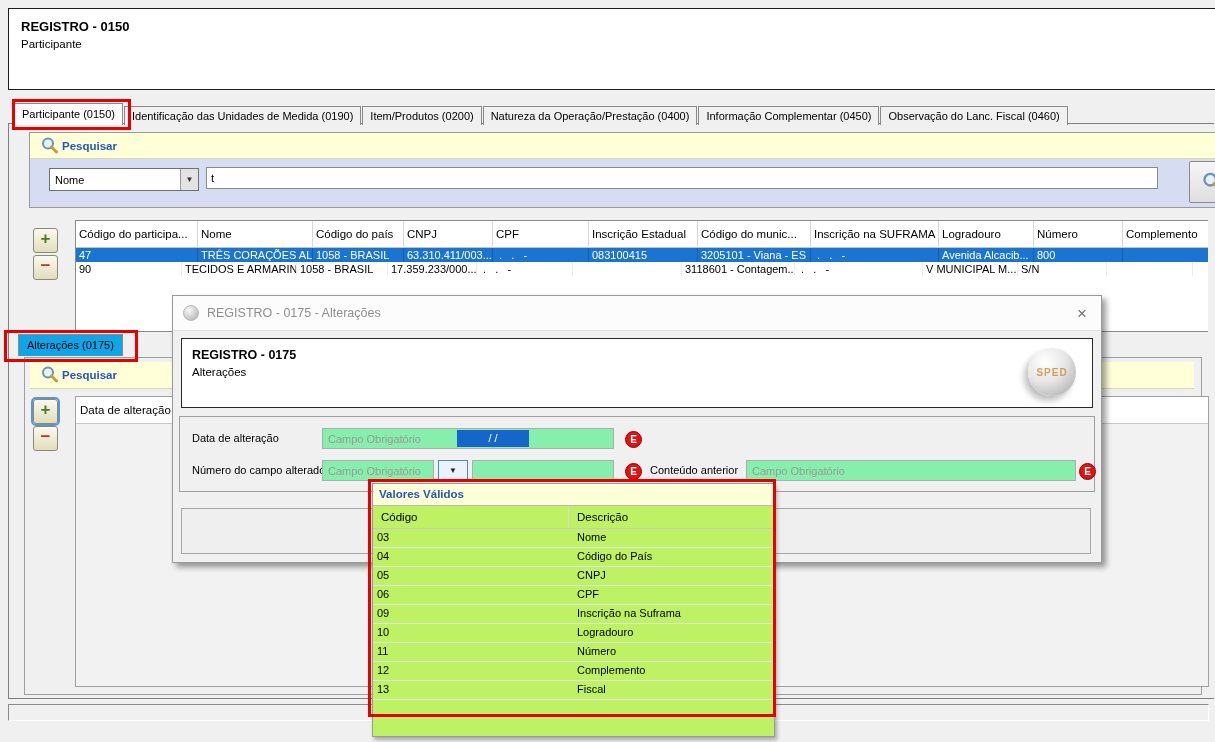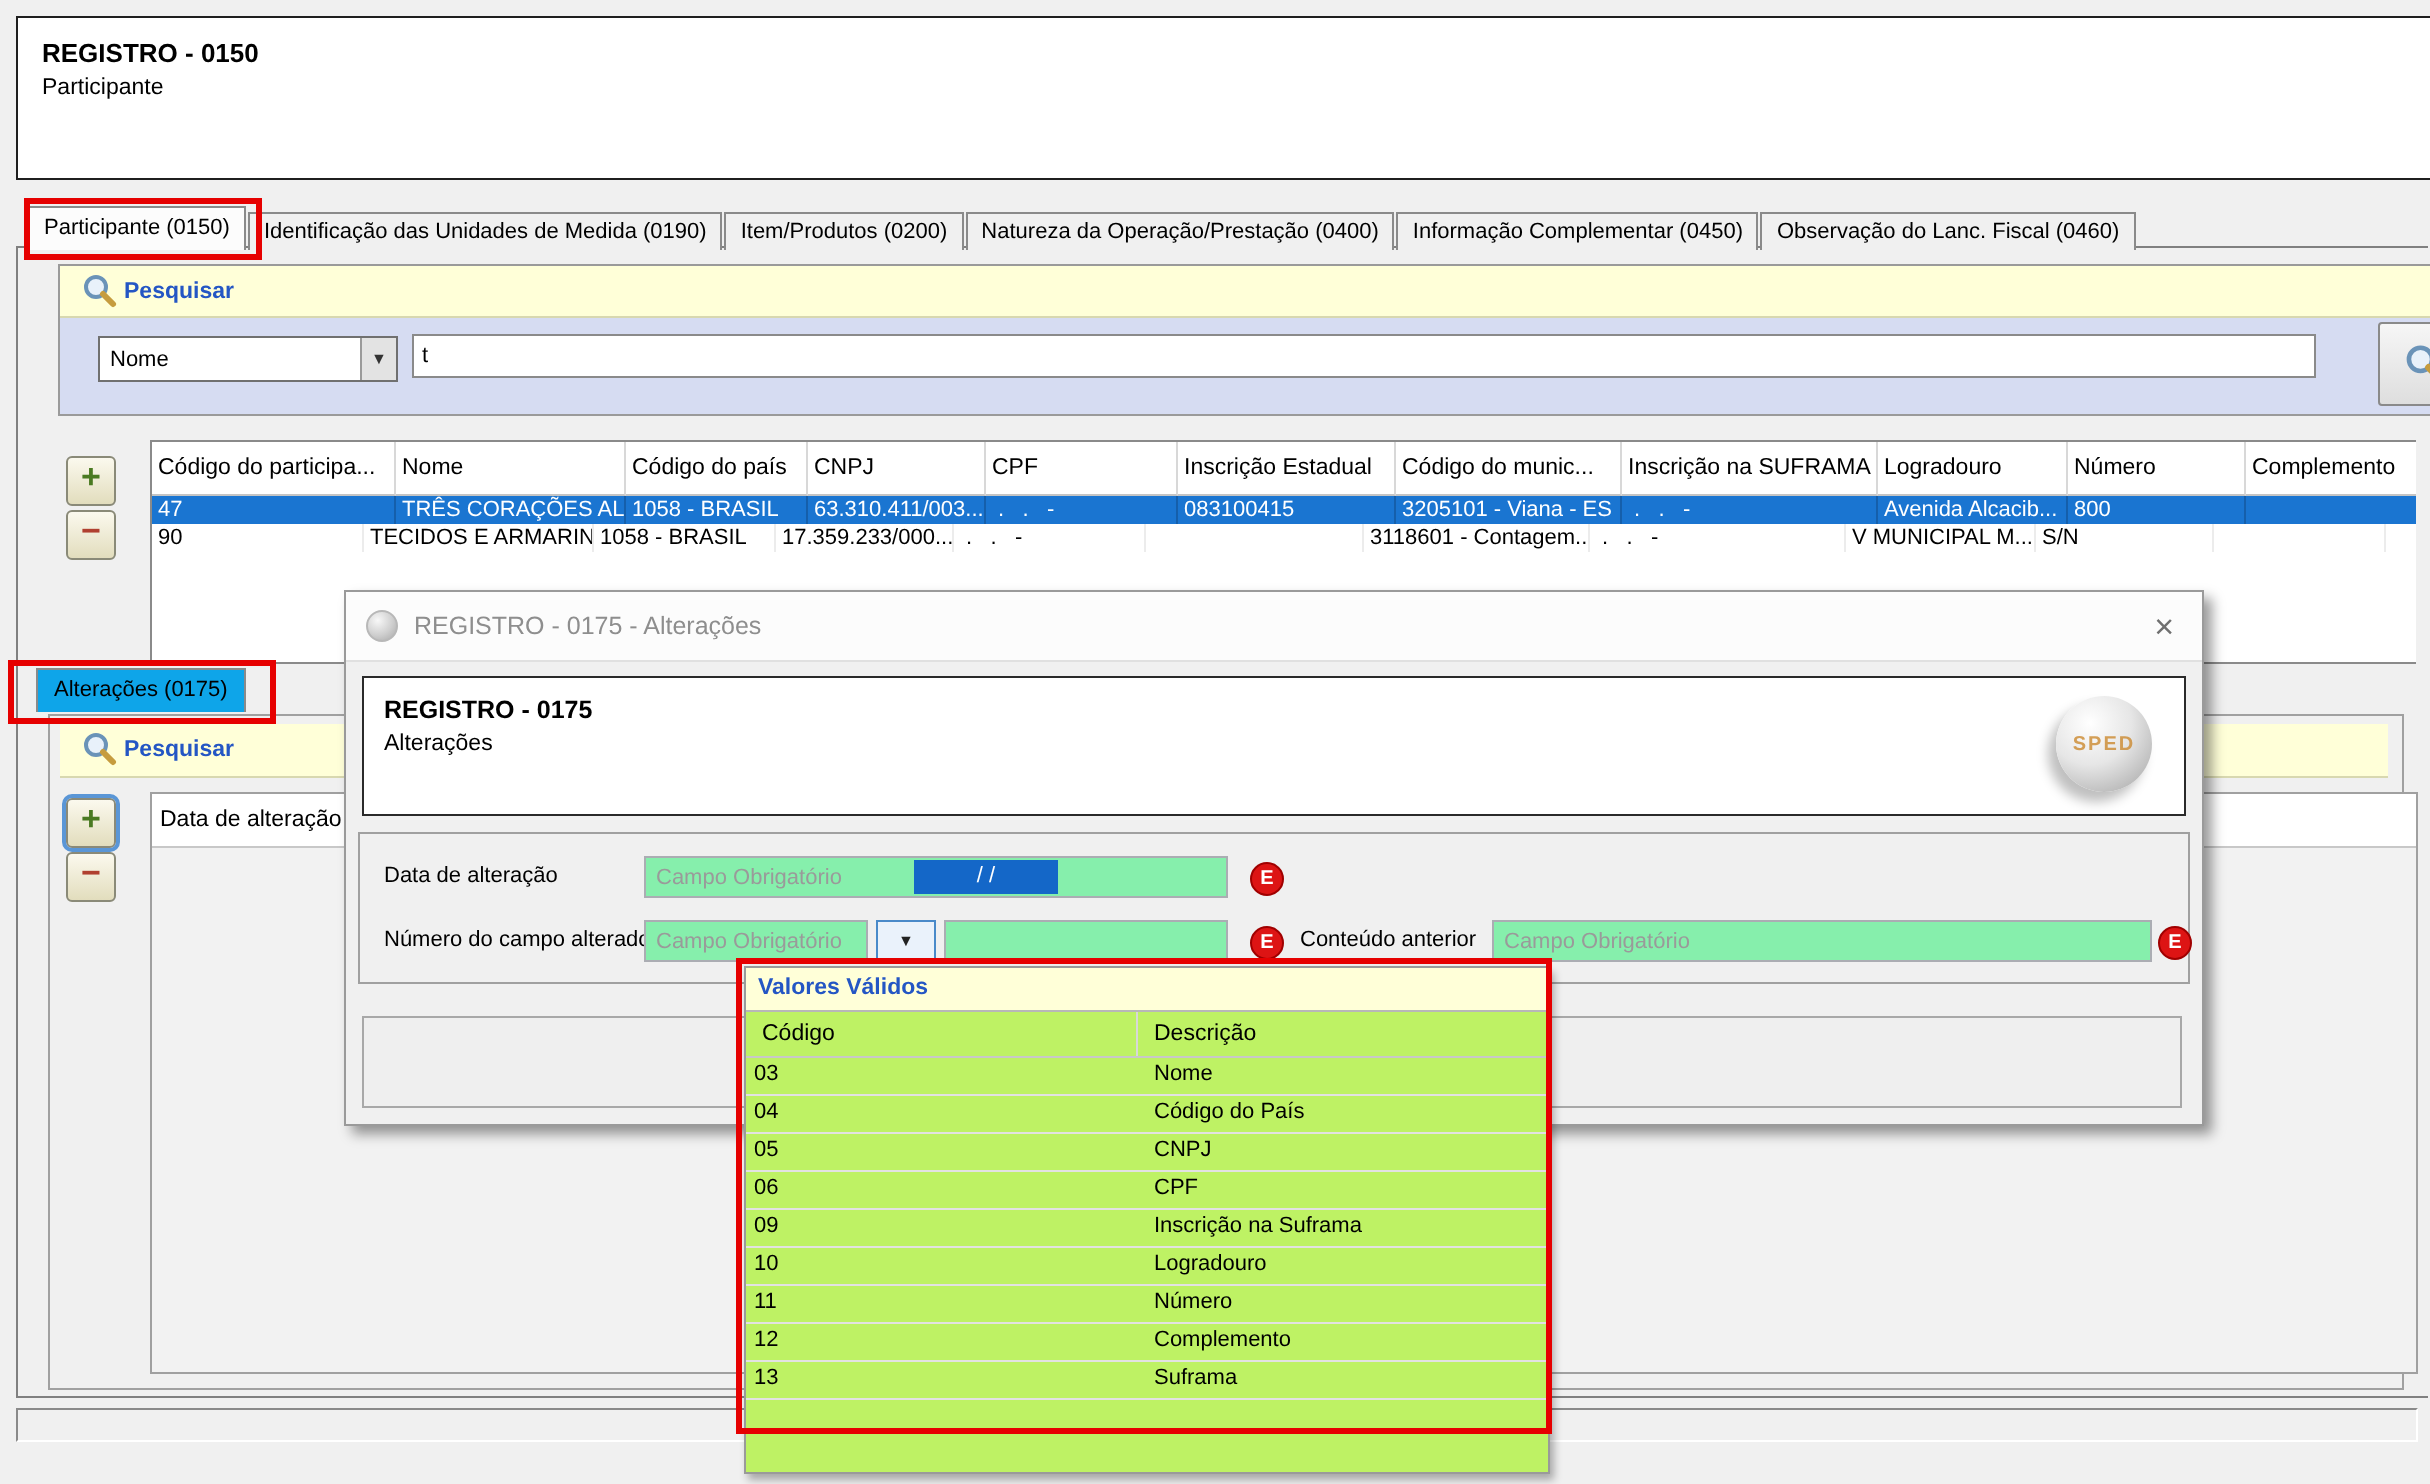--- a/index.html
+++ b/index.html
@@ -251,20 +251,20 @@
       <div class="vrow">
         <div class="vc1">11</div>
         <div class="vc2">Número</div>
       </div>
       <div class="vrow">
         <div class="vc1">12</div>
         <div class="vc2">Complemento</div>
       </div>
       <div class="vrow">
         <div class="vc1">13</div>
-        <div class="vc2">Suframa</div>
+        <div class="vc2">Fiscal</div>
       </div>
     </div>
 </div>
 
 <div class="abs red-annot" style="left:12px;top:99px;width:113px;height:25px;"></div>
 <div class="abs red-annot" style="left:4px;top:330px;width:128px;height:26px;"></div>
 <div class="abs red-annot" style="left:368px;top:479px;width:402px;height:232px;"></div>
 
 </body></html>

